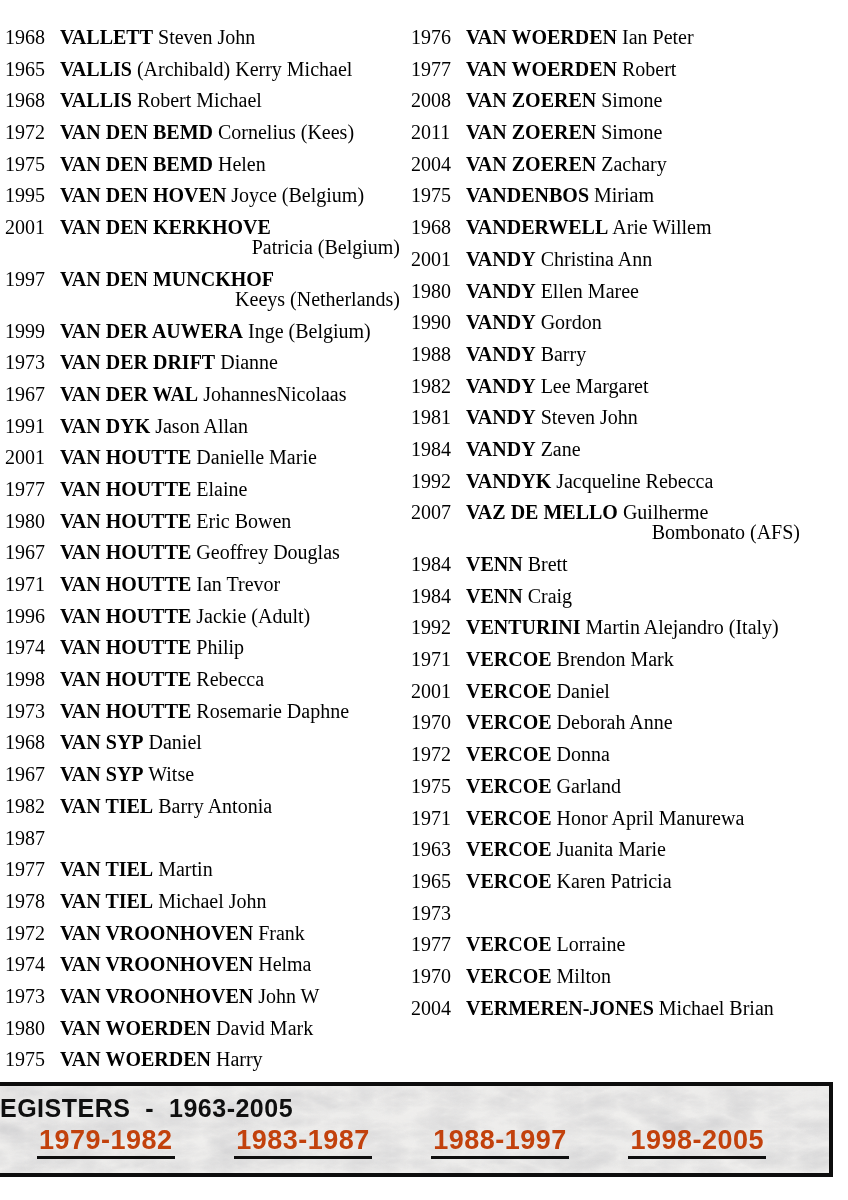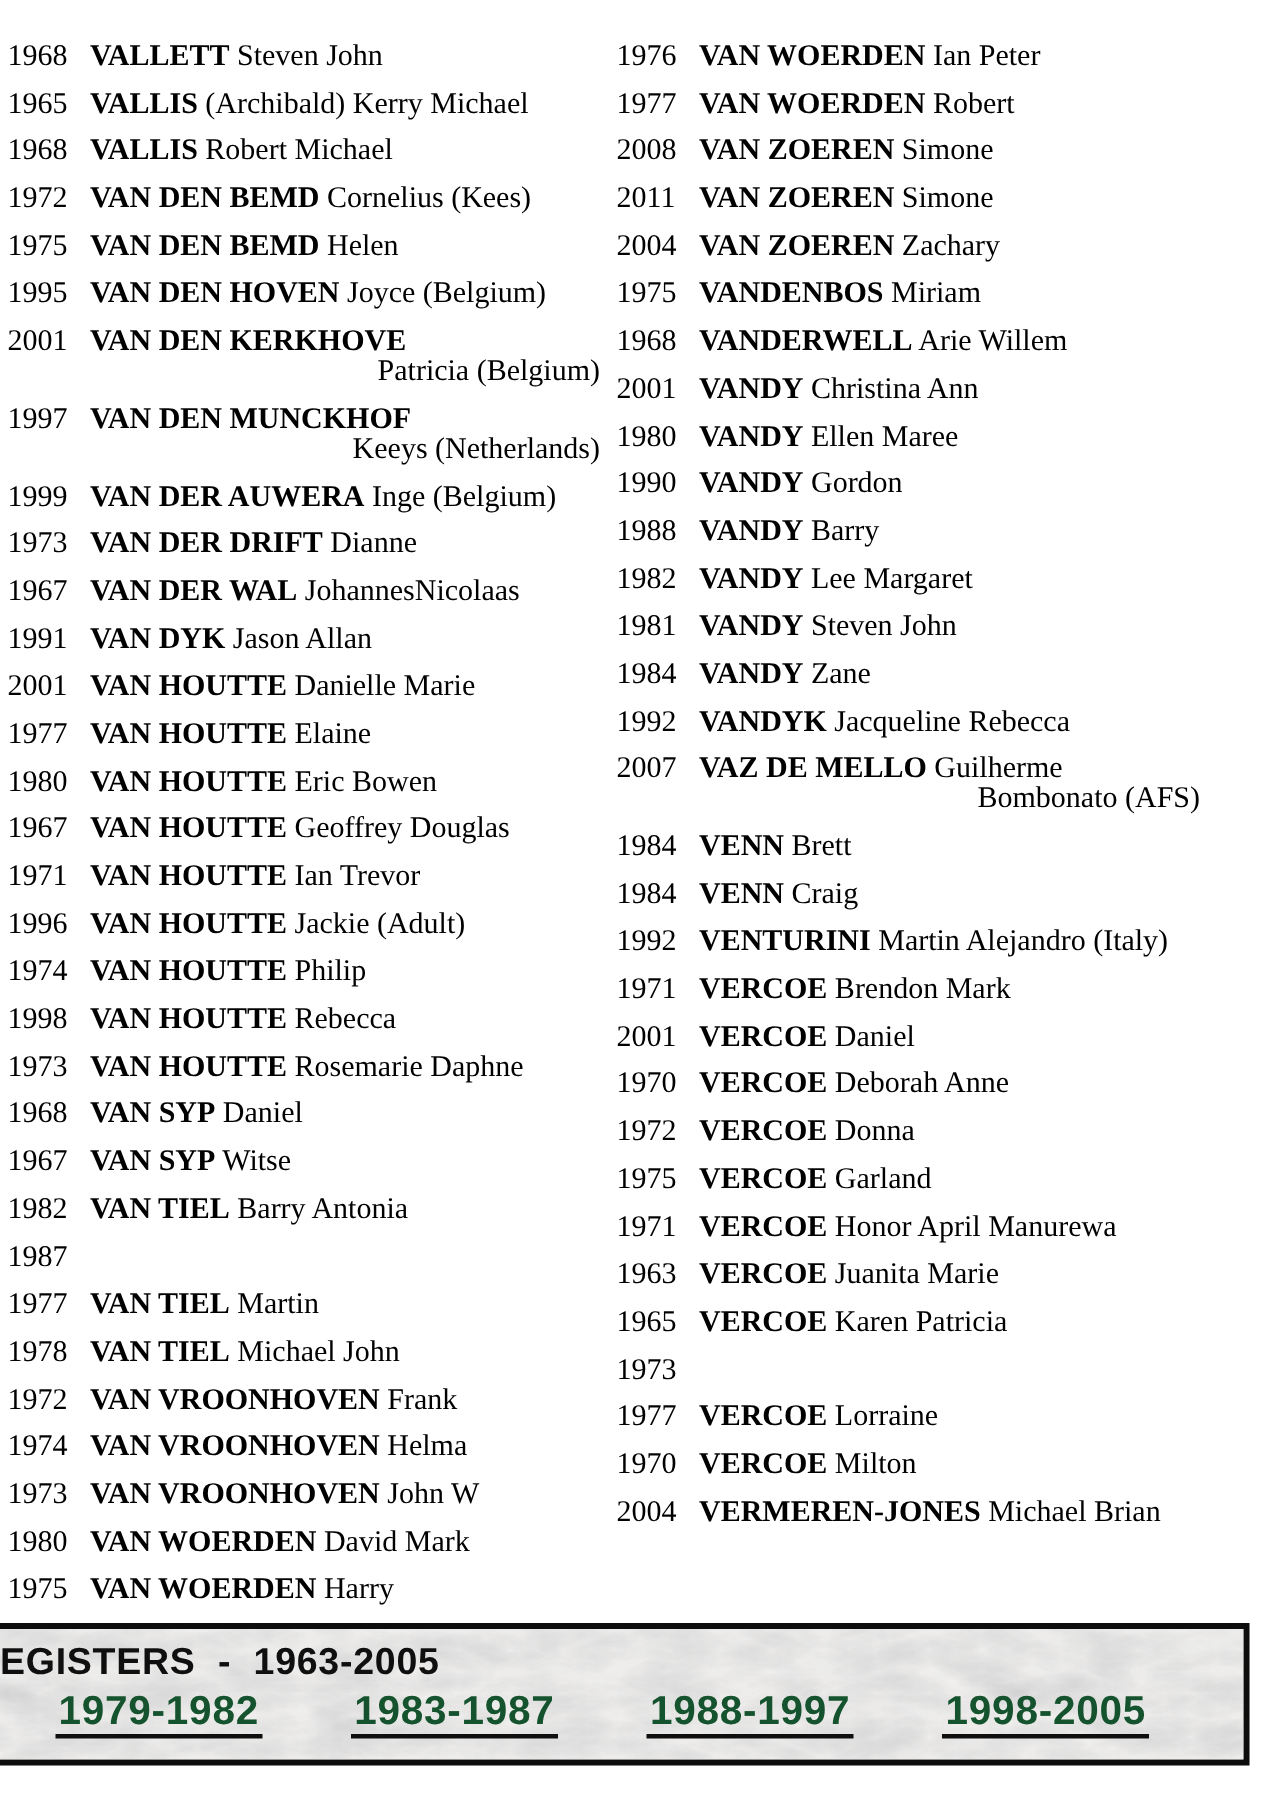--- a/index.html
+++ b/index.html
@@ -46,21 +46,21 @@
     font-size: 25px; line-height: 30px;
     white-space: pre;
     letter-spacing: 0.5px;
   }
   .bar-links {
     display: flex; justify-content: space-between;
     padding: 2px 63px 0 45px;
     font-size: 27px; line-height: 30px;
   }
   .bar-link {
-    color: #14532d; text-decoration: none;
+    color: #c2410c; text-decoration: none;
     border-bottom: 3px solid #0f0f0f;
     padding: 0 2px 1px 2px;
     letter-spacing: 0.5px;
     cursor: pointer;
   }
 </style>
 </head>
 <body>
 
 <div class="page">

